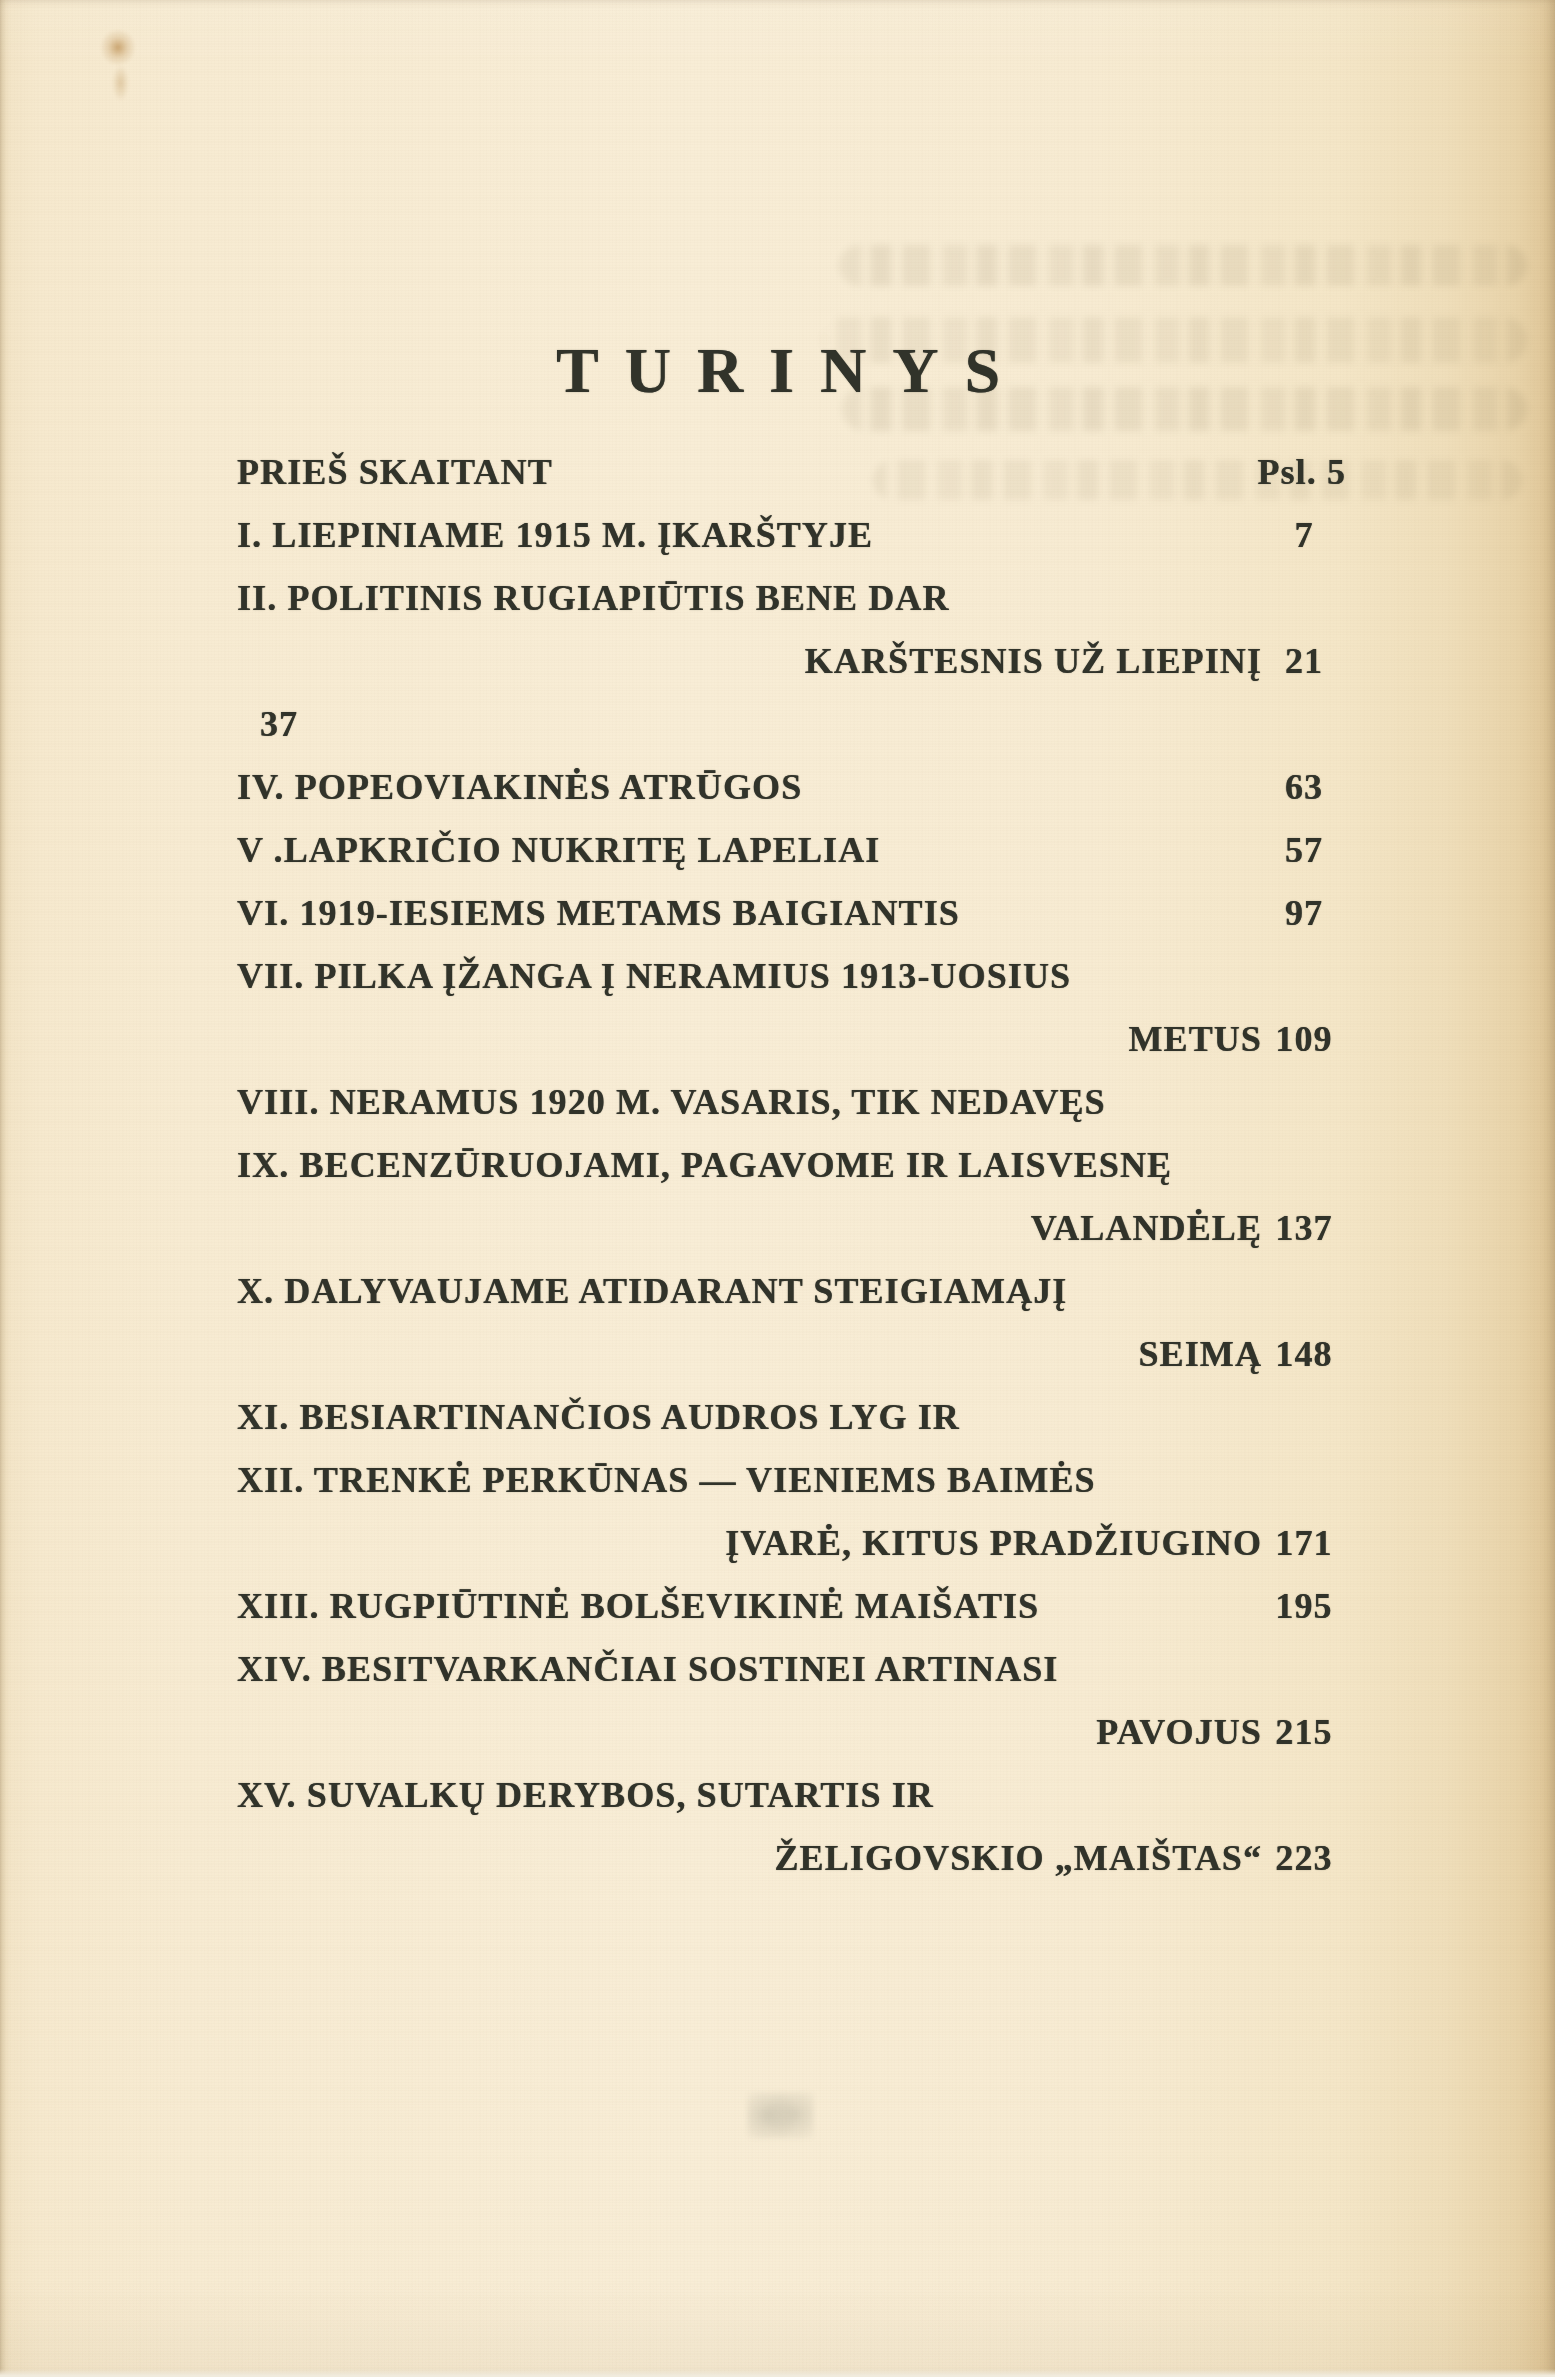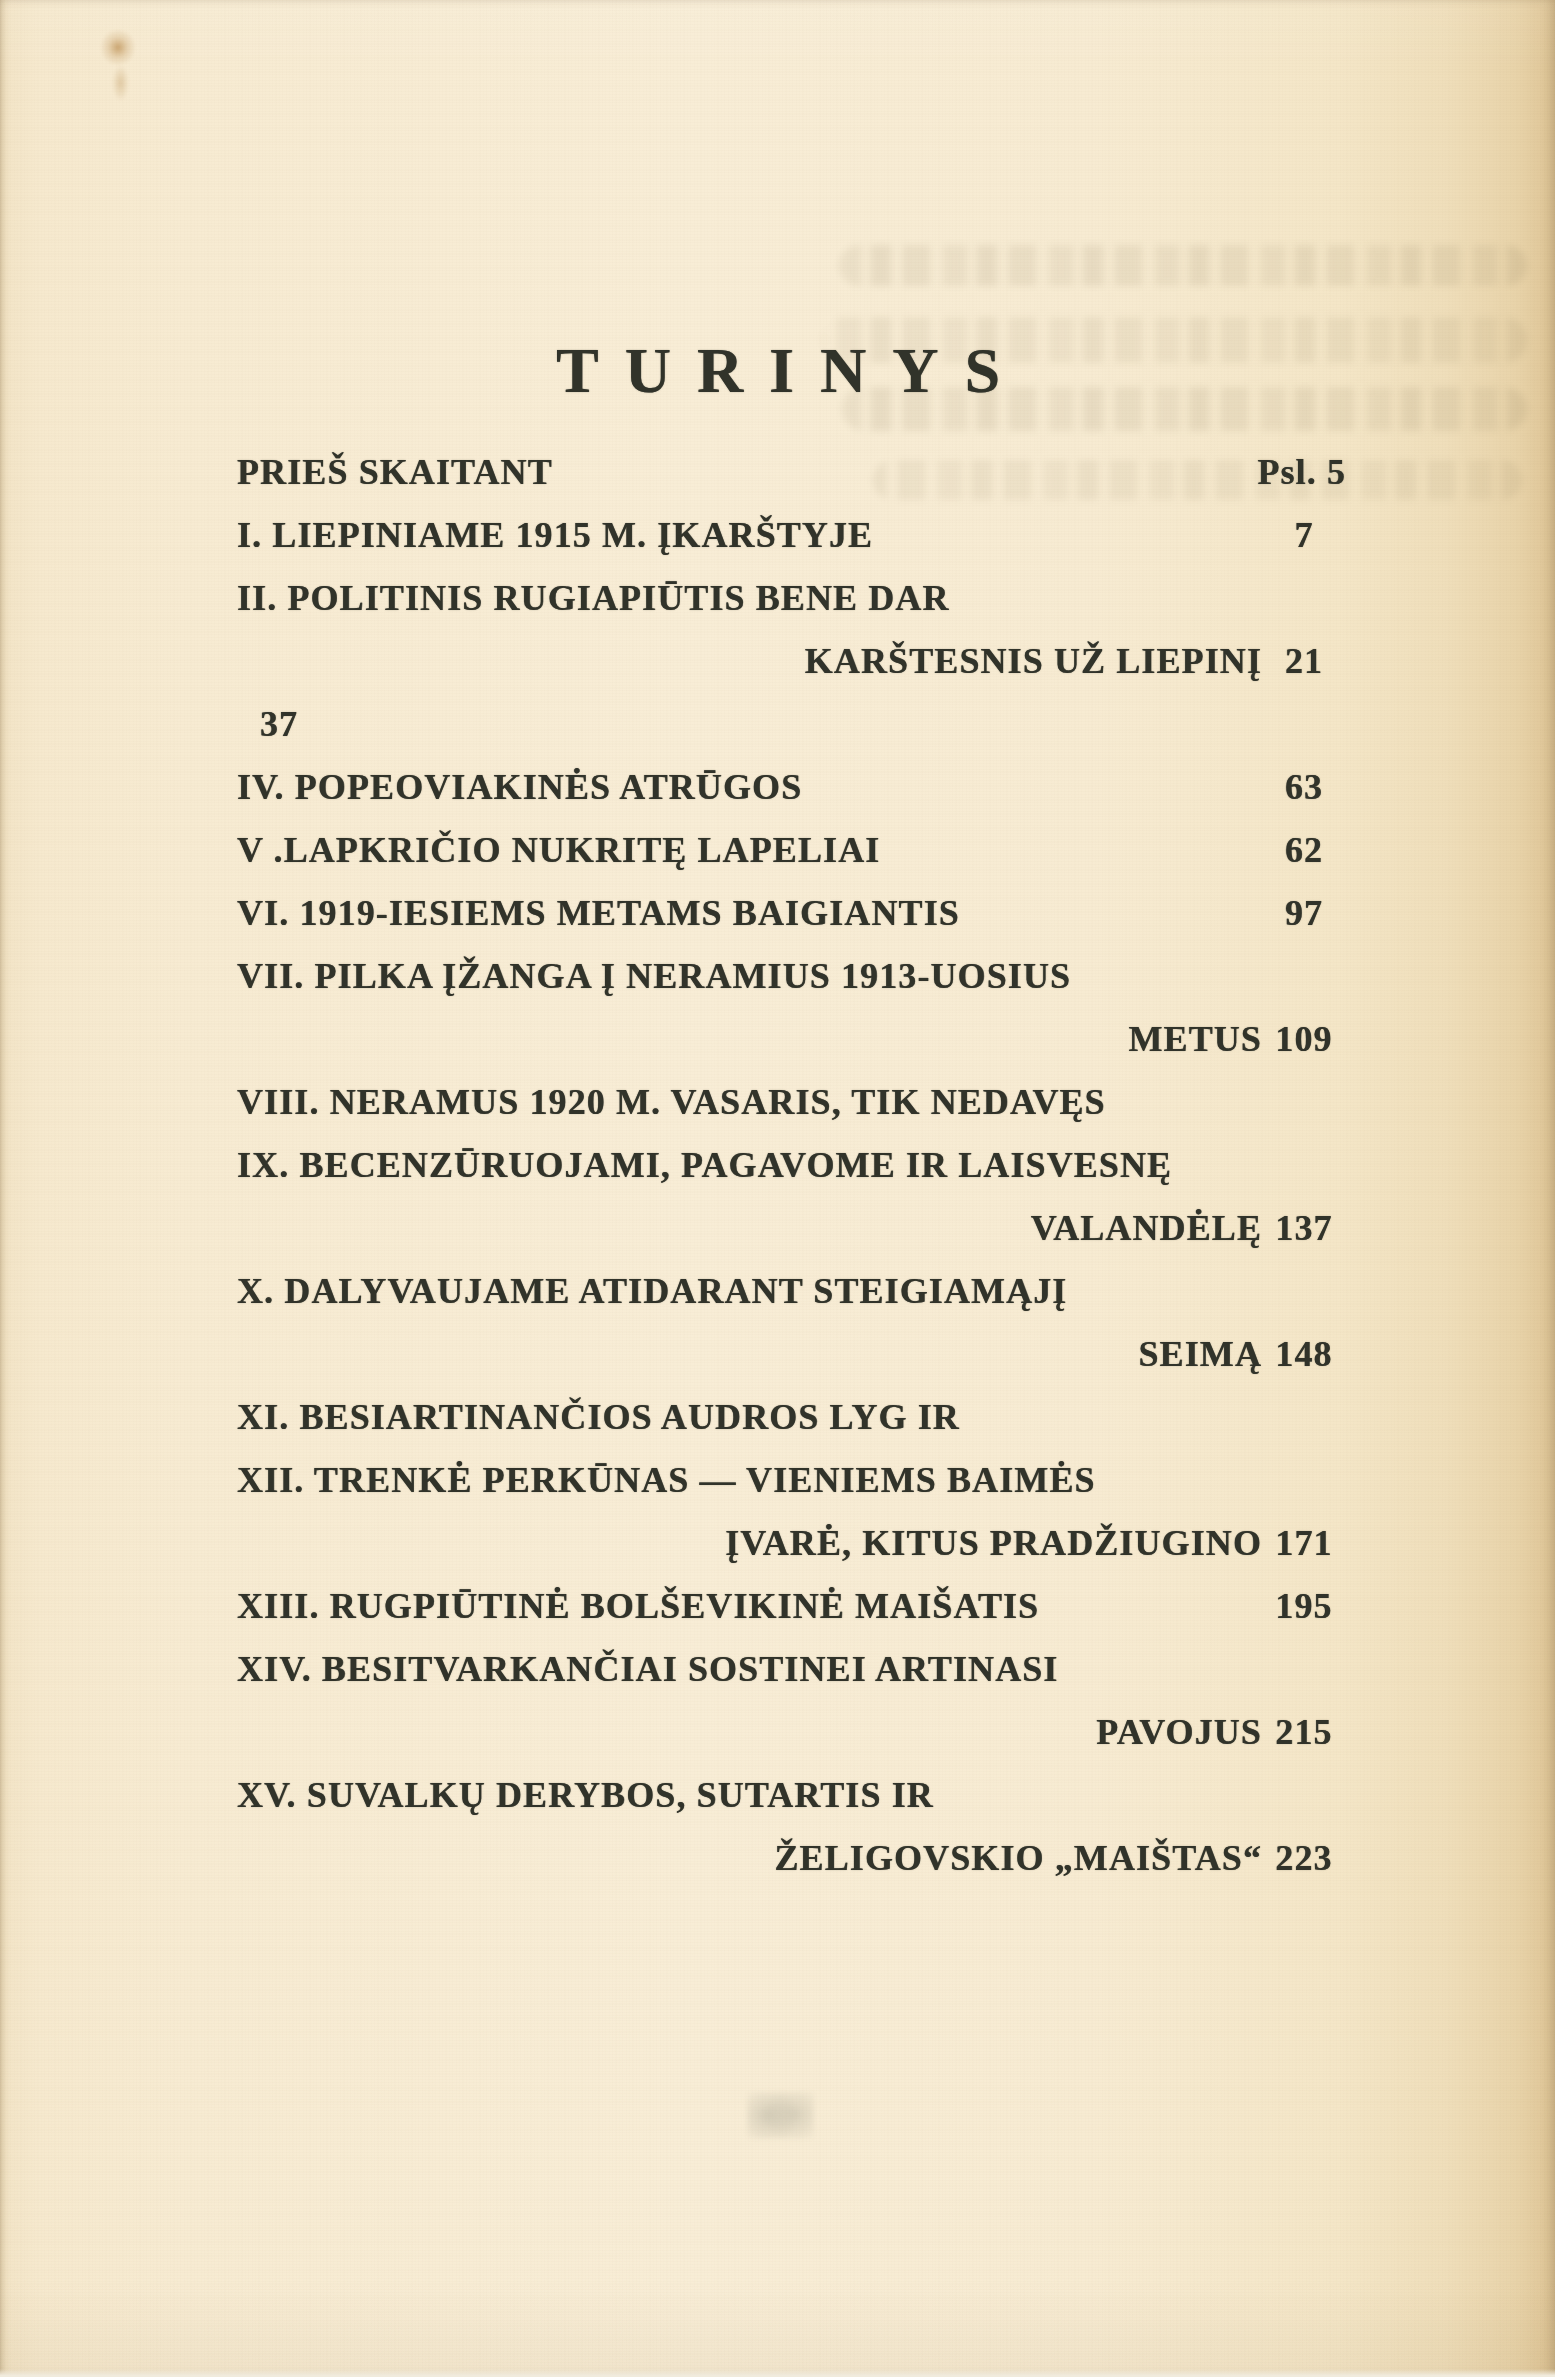--- a/index.html
+++ b/index.html
@@ -131,21 +131,21 @@
   </div>
       <div class="row">
     <span class="p">37</span>
   </div>
       <div class="row">
     <span class="t">IV. POPEOVIAKINĖS ATRŪGOS</span>
     <span class="p">63</span>
   </div>
       <div class="row">
     <span class="t">V .LAPKRIČIO NUKRITĘ LAPELIAI</span>
-    <span class="p">62</span>
+    <span class="p">57</span>
   </div>
       <div class="row">
     <span class="t">VI. 1919-IESIEMS METAMS BAIGIANTIS</span>
     <span class="p">97</span>
   </div>
       <div class="row">
     <span class="t">VII. PILKA ĮŽANGA Į NERAMIUS 1913-UOSIUS</span>
     <span class="p"></span>
   </div>
       <div class="row cont">

